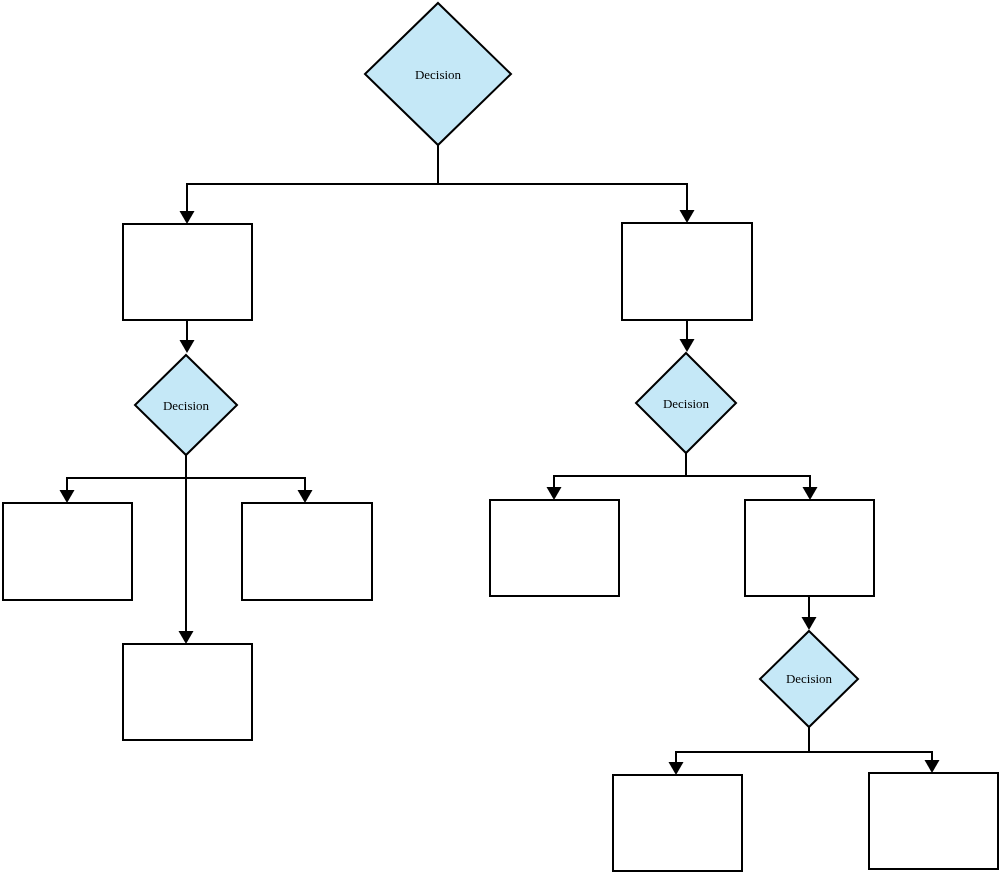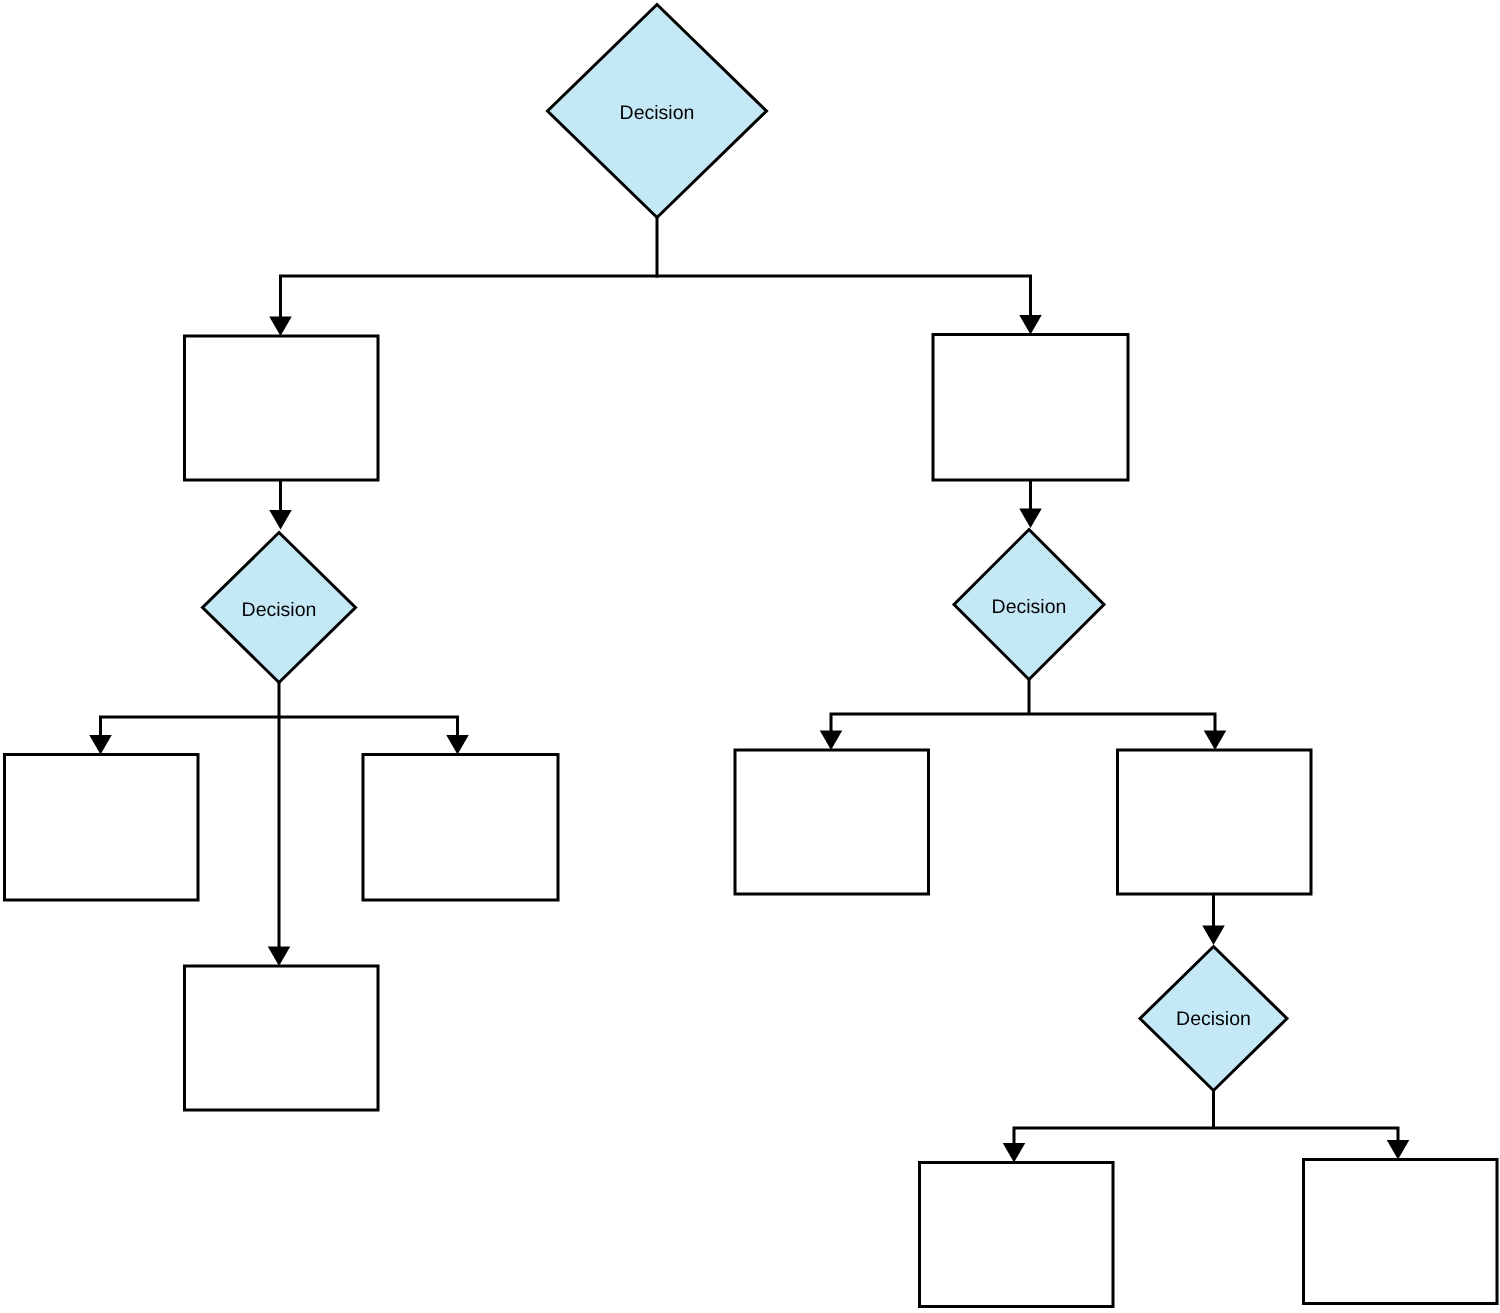--- a/index.html
+++ b/index.html
@@ -5,21 +5,21 @@
   html, body {
     margin: 0;
     padding: 0;
     background: #ffffff;
   }
   .canvas {
     position: relative;
     width: 1000px;
     height: 875px;
     background: #ffffff;
-    font-family: Liberation Sans, sans-serif;
+    font-family: Liberation Serif, serif;
     overflow: hidden;
   }
   .canvas svg {
     position: absolute;
     left: 0;
     top: 0;
   }
   .node-label {
     position: absolute;
     transform: translate(-50%, -50%);

